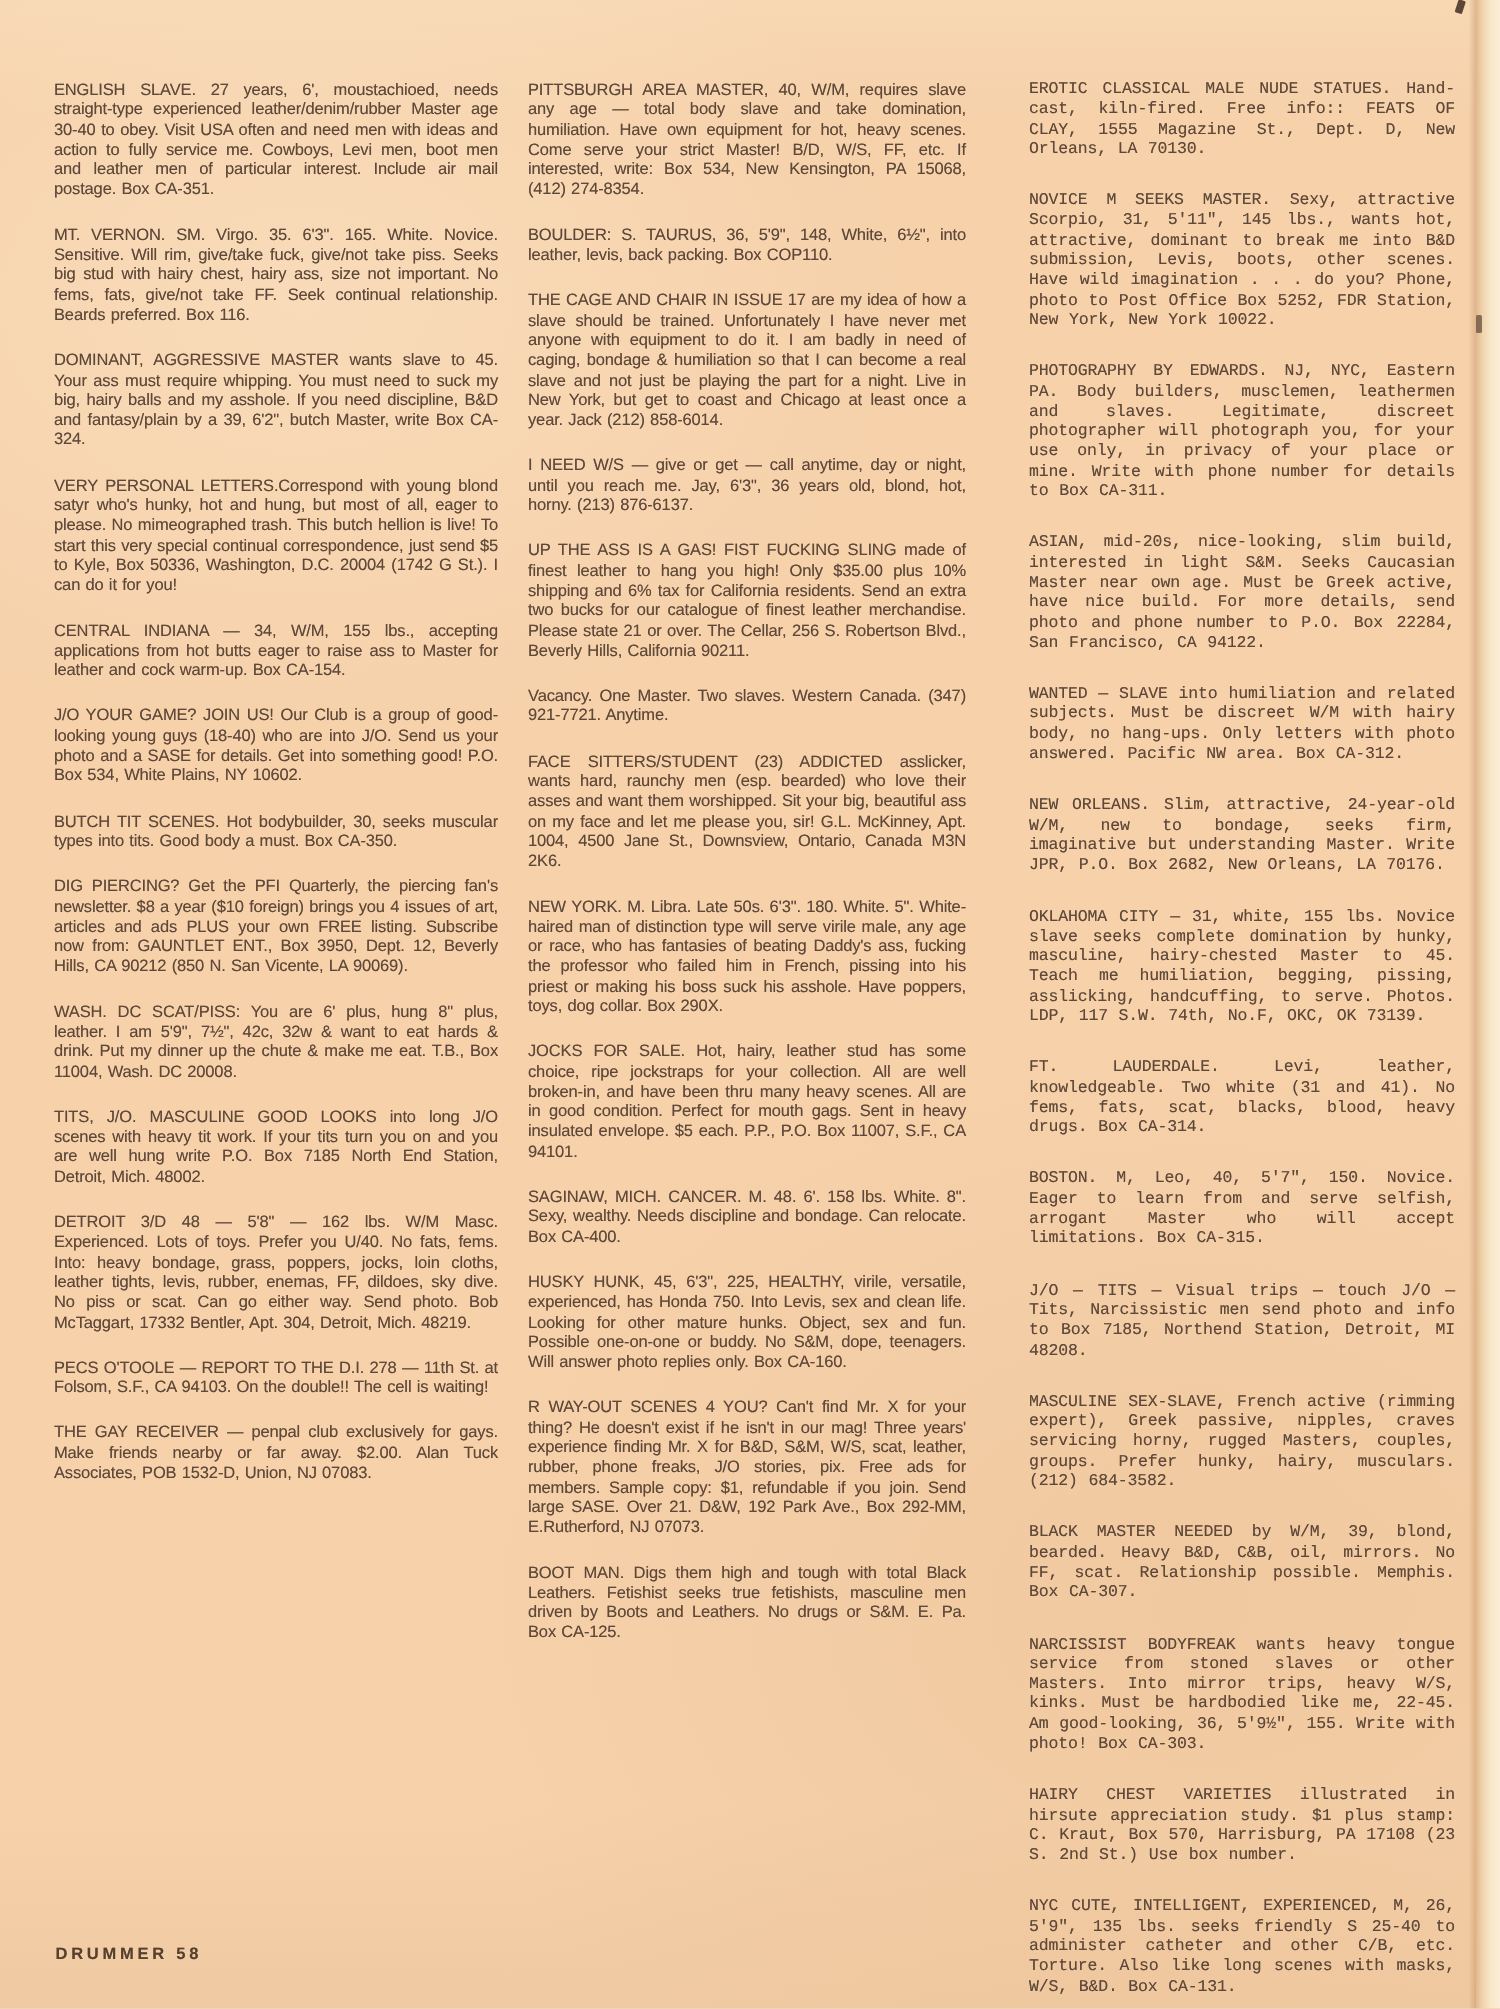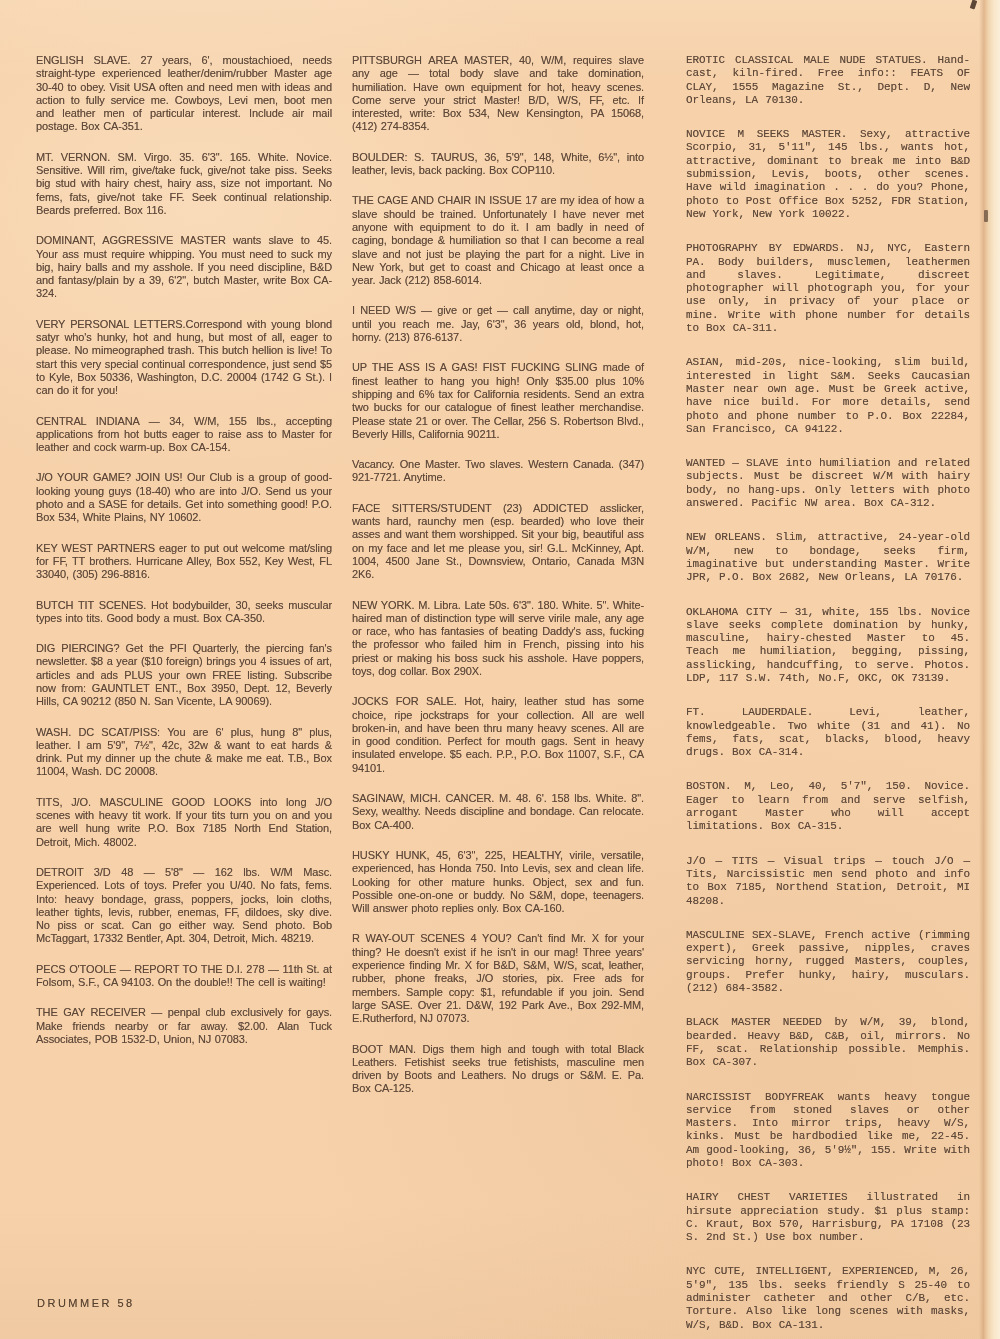--- a/index.html
+++ b/index.html
@@ -60,40 +60,39 @@
     word-spacing: 0.6px;
     color: #5e4839;
     text-shadow: 0 0 0.4px rgba(94,72,57,0.55);
   }
   .column-3 .ad { margin-bottom: 21px; }
 
   .footer {
     position: absolute;
     left: 37px; top: 1297px;
     font-size: 11px;
-    font-weight: normal;
+    font-weight: bold;
     letter-spacing: 2.5px;
     color: #56412f;
     text-shadow: 0 0 0.4px rgba(86,65,47,0.5);
   }
 </style>
 </head>
 <body>
 
 <div class="page">
 
   <div class="columns">
     <div class="column column-1">
         <p class="ad">ENGLISH SLAVE. 27 years, 6', moustachioed, needs straight-type experienced leather/denim/rubber Master age 30-40 to obey. Visit USA often and need men with ideas and action to fully service me. Cowboys, Levi men, boot men and leather men of particular interest. Include air mail postage. Box CA-351.</p>
         <p class="ad">MT. VERNON. SM. Virgo. 35. 6'3". 165. White. Novice. Sensitive. Will rim, give/take fuck, give/not take piss. Seeks big stud with hairy chest, hairy ass, size not important. No fems, fats, give/not take FF. Seek continual relationship. Beards preferred. Box 116.</p>
         <p class="ad">DOMINANT, AGGRESSIVE MASTER wants slave to 45. Your ass must require whipping. You must need to suck my big, hairy balls and my asshole. If you need discipline, B&amp;D and fantasy/plain by a 39, 6'2", butch Master, write Box CA-324.</p>
         <p class="ad">VERY PERSONAL LETTERS.Correspond with young blond satyr who's hunky, hot and hung, but most of all, eager to please. No mimeographed trash. This butch hellion is live! To start this very special continual correspondence, just send $5 to Kyle, Box 50336, Washington, D.C. 20004 (1742 G St.). I can do it for you!</p>
         <p class="ad">CENTRAL INDIANA — 34, W/M, 155 lbs., accepting applications from hot butts eager to raise ass to Master for leather and cock warm-up. Box CA-154.</p>
         <p class="ad">J/O YOUR GAME? JOIN US! Our Club is a group of good-looking young guys (18-40) who are into J/O. Send us your photo and a SASE for details. Get into something good! P.O. Box 534, White Plains, NY 10602.</p>
-        <p class="ad">KEY WEST PARTNERS eager to put out welcome mat/sling for FF, TT brothers. Hurricane Alley, Box 552, Key West, FL 33040, (305) 296-8816.</p>
         <p class="ad">BUTCH TIT SCENES. Hot bodybuilder, 30, seeks muscular types into tits. Good body a must. Box CA-350.</p>
         <p class="ad">DIG PIERCING? Get the PFI Quarterly, the piercing fan's newsletter. $8 a year ($10 foreign) brings you 4 issues of art, articles and ads PLUS your own FREE listing. Subscribe now from: GAUNTLET ENT., Box 3950, Dept. 12, Beverly Hills, CA 90212 (850 N. San Vicente, LA 90069).</p>
         <p class="ad">WASH. DC SCAT/PISS: You are 6' plus, hung 8" plus, leather. I am 5'9", 7½", 42c, 32w &amp; want to eat hards &amp; drink. Put my dinner up the chute &amp; make me eat. T.B., Box 11004, Wash. DC 20008.</p>
         <p class="ad">TITS, J/O. MASCULINE GOOD LOOKS into long J/O scenes with heavy tit work. If your tits turn you on and you are well hung write P.O. Box 7185 North End Station, Detroit, Mich. 48002.</p>
         <p class="ad">DETROIT 3/D 48 — 5'8" — 162 lbs. W/M Masc. Experienced. Lots of toys. Prefer you U/40. No fats, fems. Into: heavy bondage, grass, poppers, jocks, loin cloths, leather tights, levis, rubber, enemas, FF, dildoes, sky dive. No piss or scat. Can go either way. Send photo. Bob McTaggart, 17332 Bentler, Apt. 304, Detroit, Mich. 48219.</p>
         <p class="ad">PECS O'TOOLE — REPORT TO THE D.I. 278 — 11th St. at Folsom, S.F., CA 94103. On the double!! The cell is waiting!</p>
         <p class="ad">THE GAY RECEIVER — penpal club exclusively for gays. Make friends nearby or far away. $2.00. Alan Tuck Associates, POB 1532-D, Union, NJ 07083.</p>
       </div>
     <div class="column column-2">
         <p class="ad">PITTSBURGH AREA MASTER, 40, W/M, requires slave any age — total body slave and take domination, humiliation. Have own equipment for hot, heavy scenes. Come serve your strict Master! B/D, W/S, FF, etc. If interested, write: Box 534, New Kensington, PA 15068, (412) 274-8354.</p>

